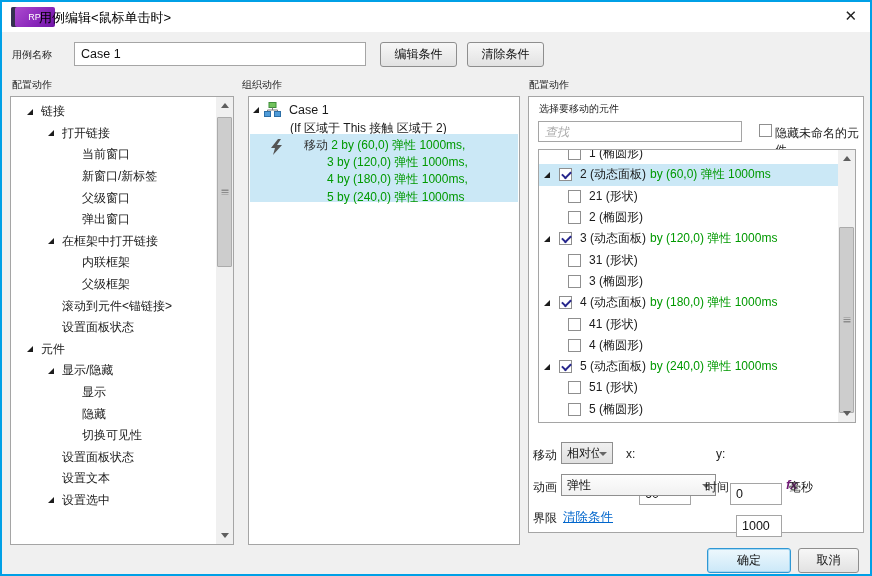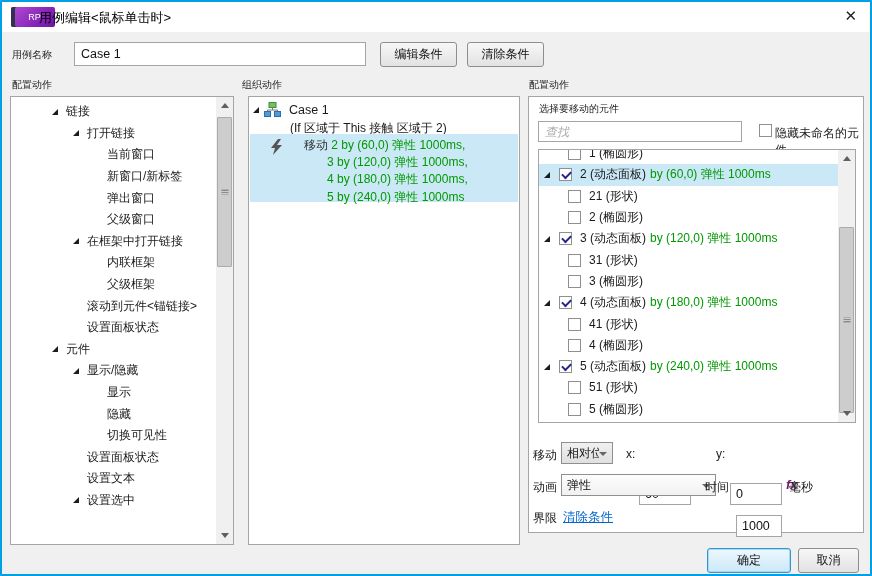--- a/index.html
+++ b/index.html
@@ -33,21 +33,21 @@
   .vscroll{position:absolute;top:0;right:0;bottom:0;width:17px;background:#f0f0f0;}
   .sb-up,.sb-down{position:absolute;left:0;right:0;height:17px;display:flex;align-items:center;justify-content:center;}
   .sb-up{top:0}.sb-down{bottom:0}
   .sb-up::after{content:'';width:0;height:0;border-left:4px solid transparent;border-right:4px solid transparent;border-bottom:5px solid #5f5f5f;}
   .sb-down::after{content:'';width:0;height:0;border-left:4px solid transparent;border-right:4px solid transparent;border-top:5px solid #5f5f5f;}
   .sb-thumb{position:absolute;left:1px;right:1px;background:#cdcdcd;border:1px solid #ababab;border-radius:1px;}
   .sb-thumb::after{content:'';position:absolute;left:50%;top:50%;width:7px;height:5px;transform:translate(-50%,-50%);
     background:linear-gradient(#8c8c8c 0 1px,transparent 1px 2px,#8c8c8c 2px 3px,transparent 3px 4px,#8c8c8c 4px 5px);}
 
   
-  #add-tree{position:absolute;left:0;top:0;right:17px;bottom:0;overflow:hidden;padding-top:4px;padding-left:25px;}
+  #add-tree{position:absolute;left:0;top:0;right:17px;bottom:0;overflow:hidden;padding-top:4px;}
   .tree-row{display:flex;align-items:center;height:21.6px;font-size:12px;white-space:nowrap;}
   .tree-row.lvl0{padding-left:16px}.tree-row.lvl1{padding-left:37px}.tree-row.lvl2{padding-left:57px}
   .tri-box{width:14px;flex:0 0 14px;display:flex;align-items:center;}
   .tri{width:0;height:0;border-bottom:6px solid #1c1c1c;border-left:6px solid transparent;}
 
   
   .case-row{position:absolute;left:4px;top:5px;display:flex;align-items:center;font-size:12.5px;}
   .case-row .tri{margin-right:5px;}
   .case-row svg{margin-right:8px;}
   .cond{position:absolute;left:41px;top:23px;font-size:12px;color:#1a1a1a;}
@@ -123,25 +123,25 @@
         <div class="tree-row lvl2">
           <span class="tri-box"></span>
           <span>当前窗口</span>
         </div>
         <div class="tree-row lvl2">
           <span class="tri-box"></span>
           <span>新窗口/新标签</span>
         </div>
         <div class="tree-row lvl2">
           <span class="tri-box"></span>
+          <span>父级窗口</span>
+        </div>
+        <div class="tree-row lvl2">
+          <span class="tri-box"></span>
           <span>弹出窗口</span>
-        </div>
-        <div class="tree-row lvl2">
-          <span class="tri-box"></span>
-          <span>父级窗口</span>
         </div>
         <div class="tree-row lvl1">
           <span class="tri-box">
             <span class="tri"></span>
           </span>
           <span>在框架中打开链接</span>
         </div>
         <div class="tree-row lvl2">
           <span class="tri-box"></span>
           <span>内联框架</span>

